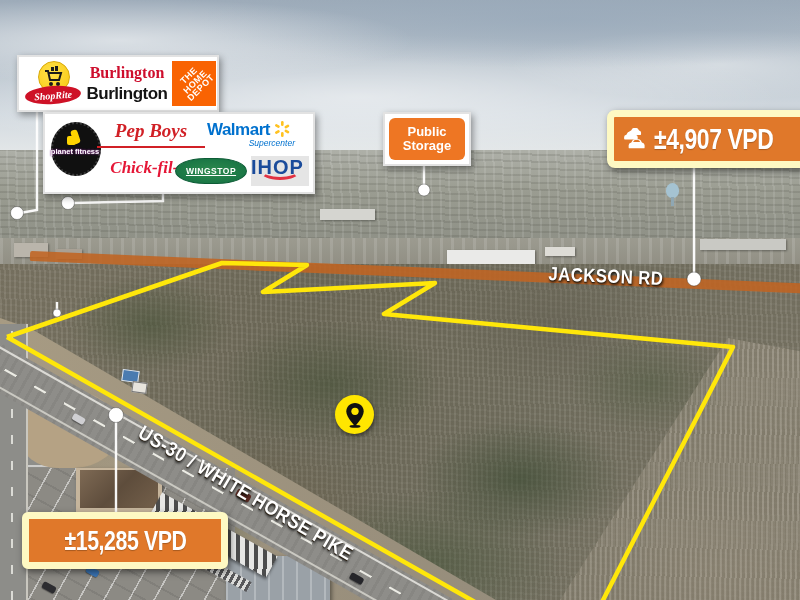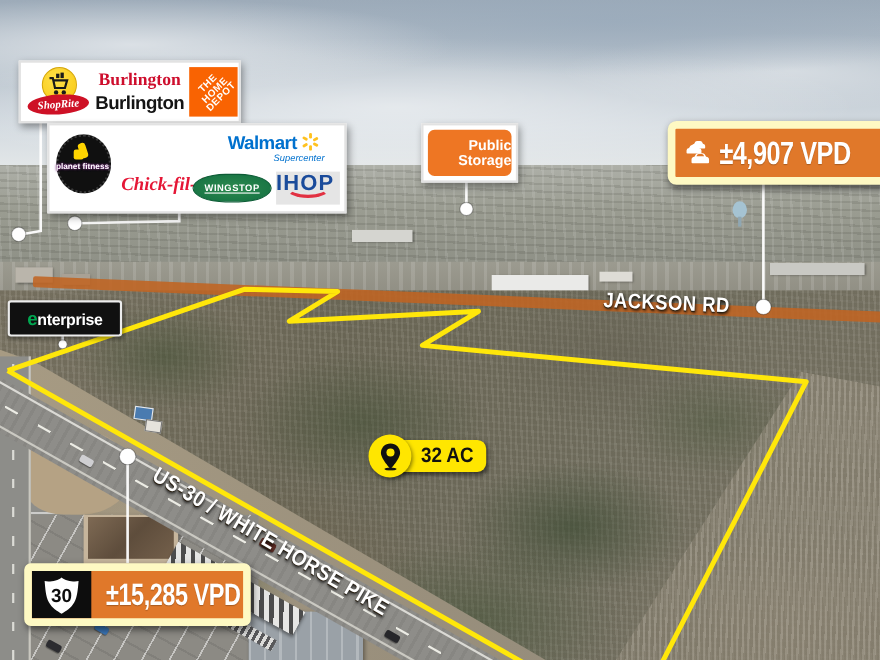--- a/index.html
+++ b/index.html
@@ -132,21 +132,21 @@
     color:#fff;font-weight:bold;font-size:8.5px;letter-spacing:.5px;border:1px solid #0d5c36;text-decoration:underline;}
   .ihop{left:206px;top:42px;width:58px;height:30px;background:#e5e5e5;display:flex;align-items:flex-start;
     }
   .ihop-word{position:relative;color:#1a4b9b;font-weight:bold;font-size:20px;letter-spacing:1px;}
   .ihop-word:after{content:"";position:absolute;left:9px;bottom:-1px;width:34px;height:12px;
     border:3px solid transparent;border-bottom-color:#e23142;border-radius:50%;}
 
   .pubstorage{left:383px;top:112px;width:84px;height:50px;background:#fff;border:2px solid #e2e2e2;
     box-shadow:2px 3px 7px rgba(0,0,0,.4);z-index:50;}
   .ps-inner{position:absolute;left:4px;top:4px;right:4px;bottom:4px;background:#ee7623;border-radius:6px;
-    display:flex;flex-direction:column;align-items:flex-end;justify-content:center;color:#fff;
+    display:flex;flex-direction:column;align-items:center;justify-content:center;color:#fff;
     font-weight:bold;font-size:13px;line-height:1.1;}
 
   
   .callout{z-index:50;border:7px solid #fef9c3;border-radius:8px;box-shadow:2px 3px 7px rgba(0,0,0,.5);
     display:flex;align-items:center;}
   .callout-jackson{left:607px;top:110px;width:172px;height:44px;background:#e0782a;padding:0 8px;gap:5px;}
   .vpd-text{color:#fff;font-weight:bold;font-size:27px;white-space:nowrap;
     transform:scale(.85,1.08);transform-origin:left center;letter-spacing:-.5px;
     text-shadow:0 1px 1px rgba(0,0,0,.25);}
   .callout-us30{left:22px;top:512px;width:192px;height:43px;background:#e0782a;padding:0;overflow:hidden;border-radius:6px;}
@@ -267,20 +267,21 @@
   <div class="abs panel panel2">
     <div class="abs pf-block">
       <div class="pf-disc">
         <svg width="44" height="46" viewBox="0 0 44 46" style="position:absolute;left:0;top:-2px;">
           <rect x="19" y="8" width="7" height="14" rx="3" fill="#ffd400" transform="rotate(-18 22 15)"></rect>
           <rect x="14" y="14" width="9" height="9" rx="2" fill="#ffd400"></rect>
         </svg>
       </div>
       <div class="pf-text">planet fitness</div>
     </div>
+    <div class="abs pepboys">Pep Boys</div>
     <div class="abs chickfila">Chick-fil-A</div>
     <div class="abs walmart-block">
       <span class="walmart-word">Walmart</span>
       <svg width="16" height="16" viewBox="0 0 16 16" style="vertical-align:-2px;">
         <g fill="#ffc220">
             <rect x="7" y="0" width="2.6" height="5" rx="1.2"></rect>
             <rect x="7" y="11" width="2.6" height="5" rx="1.2"></rect>
         <rect x="7" y="0" width="2.6" height="5" rx="1.2" transform="rotate(60 8 8)"></rect>
             <rect x="7" y="11" width="2.6" height="5" rx="1.2" transform="rotate(60 8 8)"></rect>
         <rect x="7" y="0" width="2.6" height="5" rx="1.2" transform="rotate(-60 8 8)"></rect>
@@ -309,42 +310,30 @@
         <path d="M8,18 q0,-5 6,-6 l3,-5 q1.5,-2.5 5,-2.5 h8 q3.5,0 5,2.5 l3,5 q6,1 6,6 v5 q0,2 -2,2 h-32 q-2,0 -2,-2 z" transform="translate(-2,6) scale(0.85)"></path>
         <path d="M8,18 q0,-5 6,-6 l3,-5 q1.5,-2.5 5,-2.5 h8 q3.5,0 5,2.5 l3,5 q6,1 6,6 v5 q0,2 -2,2 h-32 q-2,0 -2,-2 z" transform="translate(7,22) scale(1.0)"></path>
       </g>
       <g fill="#e0782a">
         <path d="M18,11 l2.2,-3.6 q0.8,-1.4 2.8,-1.4 h6 q2,0 2.8,1.4 l2.2,3.6 z" transform="translate(7,22)"></path>
       </g>
     </svg>
     <span class="vpd-text">±4,907 VPD</span>
   </div>
 
-  <div class="abs enterprise">
-    <span class="enterprise-label">enterprise</span>
-  </div>
 
   <div class="abs acreage">
-    <div class="ac-pill">
-      <span class="ac-text">32 AC</span>
-    </div>
     <div class="ac-circle">
       <svg width="22" height="26" viewBox="0 0 24 28">
         <path d="M12,1 C6.5,1 2.5,5.2 2.5,10.2 c0,6.2 9.5,16 9.5,16 s9.5,-9.8 9.5,-16 C21.5,5.2 17.5,1 12,1 z" fill="#111"></path>
         <circle cx="12" cy="10" r="4" fill="#ffe600"></circle>
         <ellipse cx="12" cy="26.5" rx="6" ry="1.5" fill="#111"></ellipse>
       </svg>
     </div>
   </div>
 
   <div class="abs callout callout-us30">
-    <div class="shield-box">
-      <svg width="40" height="38" viewBox="0 0 64 64">
-        <path d="M32,5 C26,10 13,12.5 6,10.5 C7,21 7.5,34 12.5,43 C17.5,52 25,56.5 32,60.5 C39,56.5 46.5,52 51.5,43 C56.5,34 57,21 58,10.5 C51,12.5 38,10 32,5 Z" fill="#ffffff"></path>
-        <text x="32" y="42" text-anchor="middle" font-family="Liberation Sans, sans-serif" font-size="29" font-weight="bold" fill="#0d0d0d">30</text>
-      </svg>
-    </div>
     <div class="us30-vpd">
       <span class="vpd-text">±15,285 VPD</span>
     </div>
   </div>
 
 </div>
 
 </body></html>

